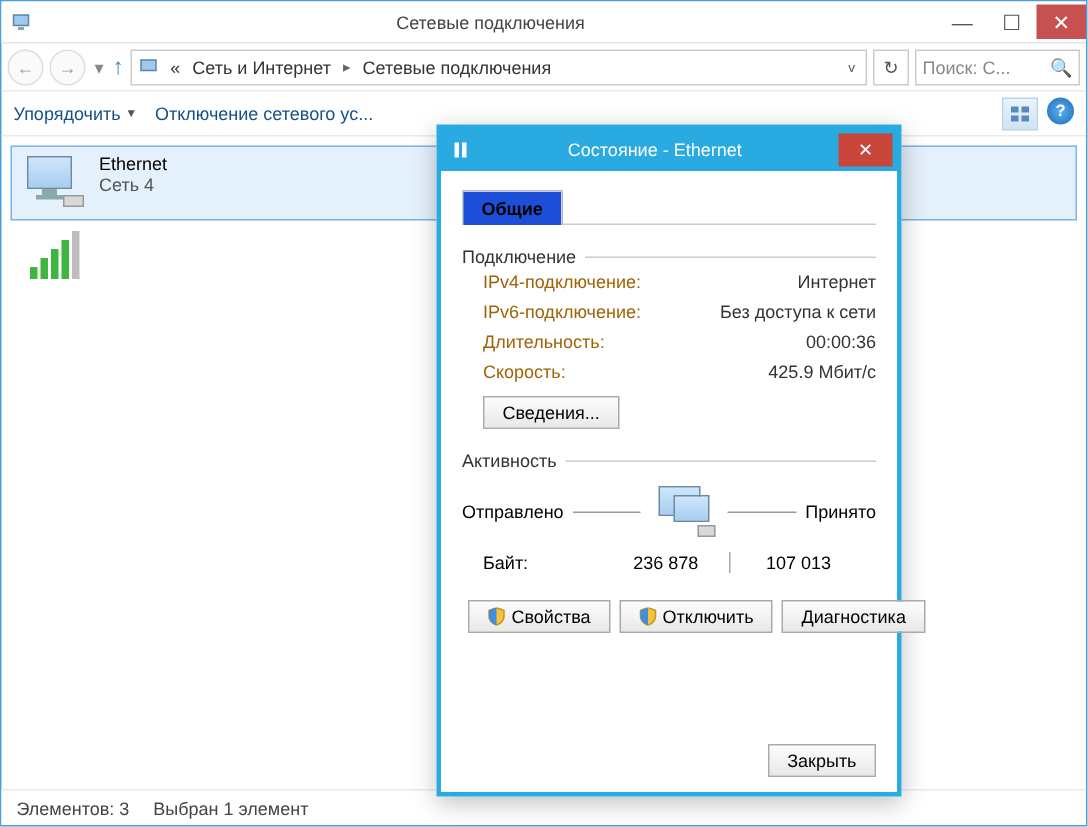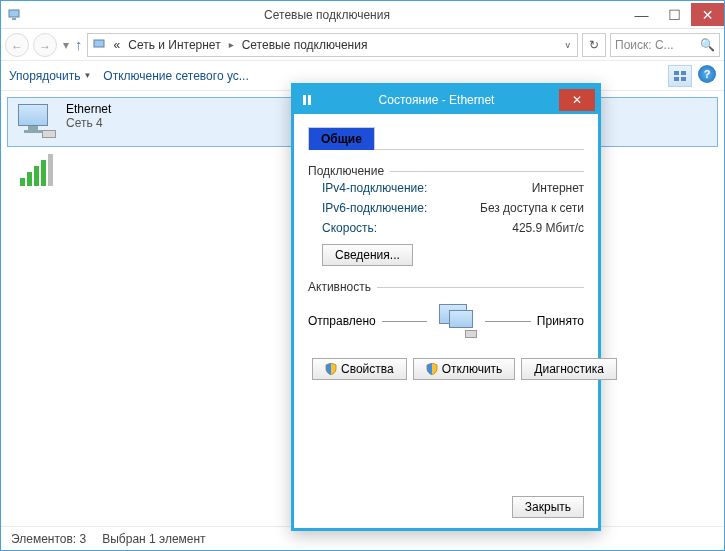--- a/index.html
+++ b/index.html
@@ -58,21 +58,21 @@
   .dlg-title .dtxt { flex:1; text-align:center; font-size:12px;}
   .dlg-close { width: 36px; height: 22px; background: #c8473a; color:#fff; display:flex; align-items:center; justify-content:center; margin-right:3px; font-size:12px; cursor:default;}
   .dlg-body { flex:1; padding: 12px 14px 8px 14px; display:flex; flex-direction:column;}
   .tabs { display:flex; border-bottom:1px solid #ccc; }
   .tab { padding: 4px 12px; border:1px solid #ccc; border-bottom:none; background:#fff; position:relative; top:1px; font-size:12px;}
   .tab.active { background:#1d4ed8;font-weight:bold; }
   .section { margin-top: 14px; }
   .sec-head { display:flex; align-items:center; gap:6px; color:#333; font-size:12px;}
   .sec-line { flex:1; height:1px; background:#ccc;}
   .kv { display:flex; justify-content:space-between; padding: 3px 0 3px 14px; font-size:12px;}
-  .kv .k { color:#0c4a6e;}
+  .kv .k { color:#a16207;}
   .kv .v { color:#333; text-align:right;}
   .btn { border:1px solid #aaa; background:linear-gradient(#fdfdfd,#e8e8e8); padding:3px 12px; font-size:12px; cursor:default; display:inline-flex; align-items:center; gap:4px;}
   .details-btn { margin: 6px 0 0 14px; }
   .activity-vis { display:flex; align-items:center; justify-content:center; gap:6px; margin:8px 0 4px 0;}
   .thinline { width:50px; height:1px; background:#999;}
   .act-icon { width:50px; height:38px; position:relative;}
   .act-mon{ position:absolute; left:6px; top:2px; width:28px; height:20px; border:1px solid #6a8aa8; background:linear-gradient(#cfe6fb,#a8cdf0);}
   .act-mon2{ position:absolute; left:16px; top:8px; width:24px; height:18px; border:1px solid #6a8aa8; background:linear-gradient(#cfe6fb,#a8cdf0);}
   .act-plug{ position:absolute; right:2px; bottom:2px; width:12px; height:8px; background:#d8d8d8; border:1px solid #999;}
   .bytes-row { display:flex; padding:4px 14px; font-size:12px; align-items:center;}
@@ -196,20 +196,24 @@
           </div>
         <div class="kv">
             <span class="k">IPv4-подключение:</span>
             <span class="v">Интернет</span>
           </div>
         <div class="kv">
             <span class="k">IPv6-подключение:</span>
             <span class="v">Без доступа к сети</span>
           </div>
         <div class="kv">
+            <span class="k">Длительность:</span>
+            <span class="v">00:00:36</span>
+          </div>
+        <div class="kv">
             <span class="k">Скорость:</span>
             <span class="v">425.9 Мбит/с</span>
           </div>
         <button class="btn details-btn">Сведения...</button>
       </div>
 
       <div class="section">
         <div class="sec-head">
             <span>Активность</span>
             <div class="sec-line"></div>
@@ -217,20 +221,26 @@
         <div class="activity-vis">
           <span>Отправлено</span>
           <div class="thinline"></div>
           <div class="act-icon">
             <div class="act-mon"></div>
               <div class="act-mon2"></div>
               <div class="act-plug"></div>
           </div>
           <div class="thinline"></div>
           <span>Принято</span>
+        </div>
+        <div class="bytes-row">
+          <span class="lbl">Байт:</span>
+          <span class="vsent">236 878</span>
+          <div class="sep"></div>
+          <span class="vrecv">107 013</span>
         </div>
       </div>
 
       <div class="btn-row">
         <button class="btn">
           <svg class="shield" viewBox="0 0 12 12">
               <path d="M6 0 L11 2 V6 C11 9 8 11 6 12 C4 11 1 9 1 6 V2 Z" fill="#f6c23a" stroke="#c79517"></path>
               <path d="M6 0 L6 12 C4 11 1 9 1 6 V2 Z" fill="#3f8ee0"></path>
             </svg>
           <span>Свойства</span>

